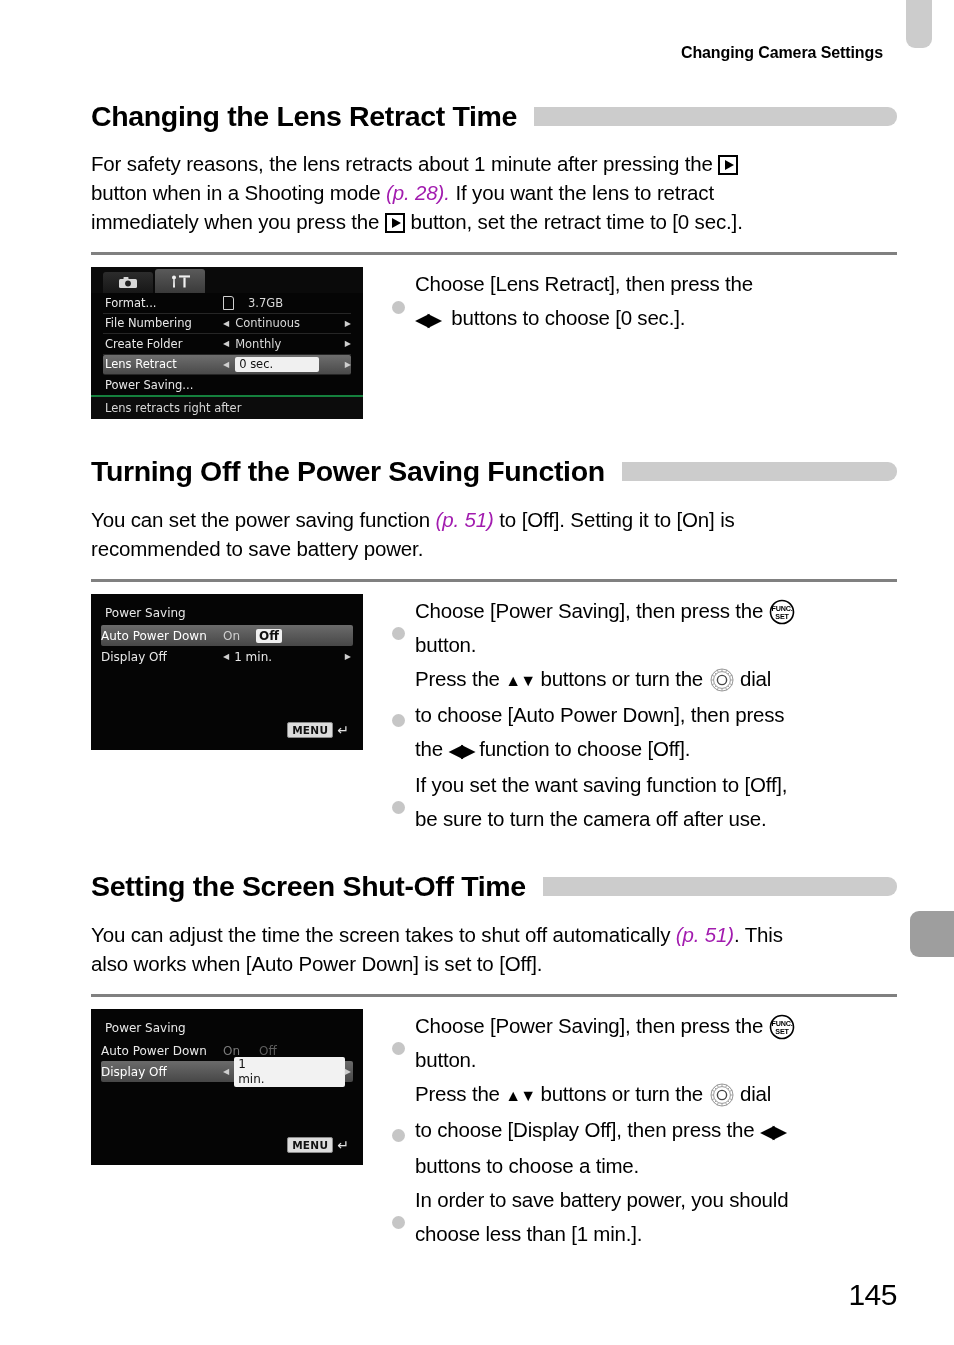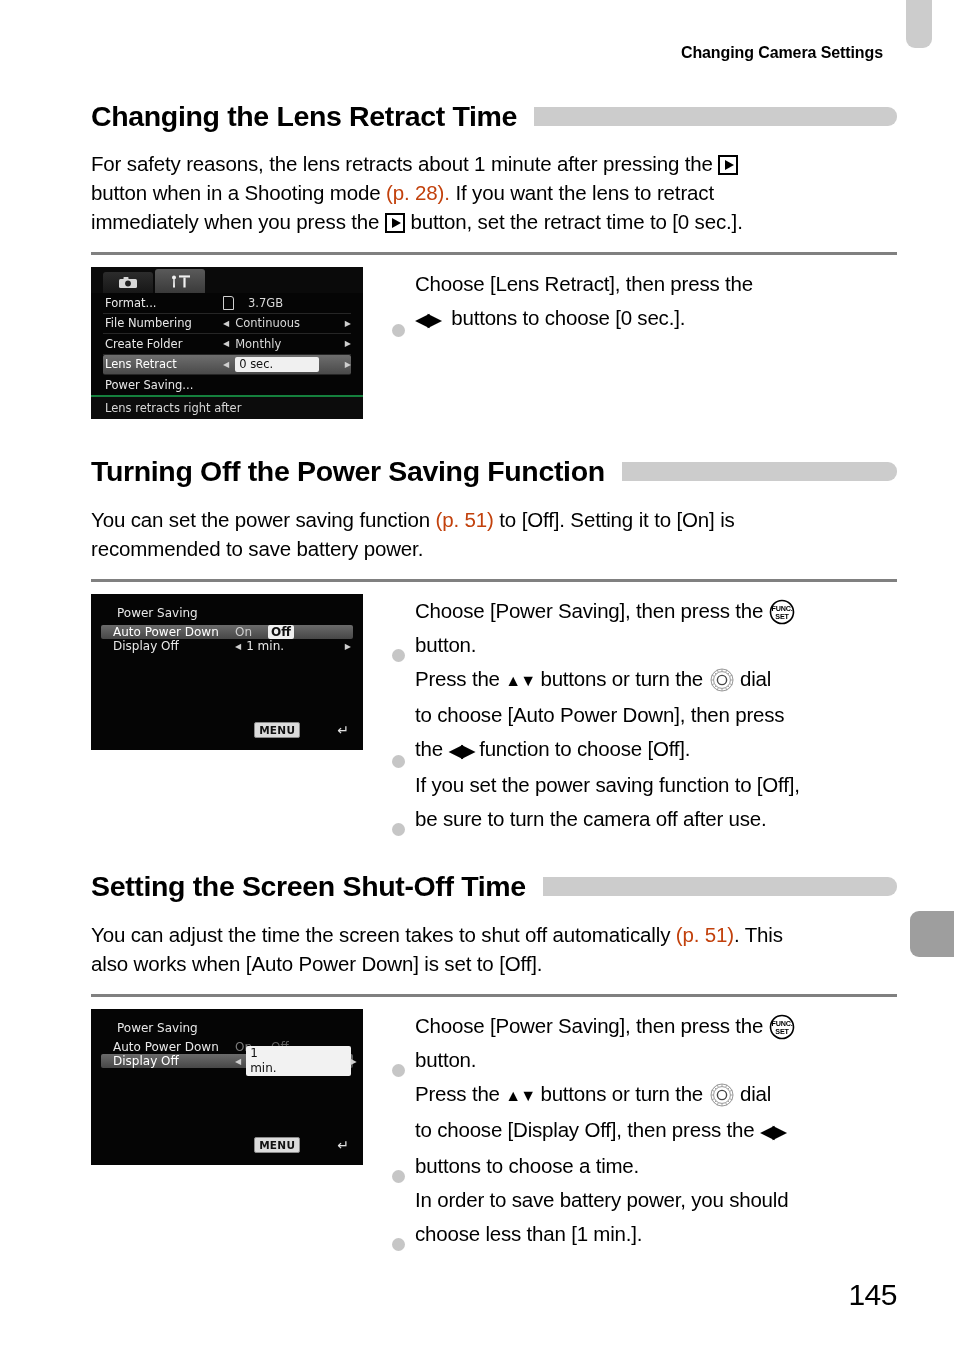--- a/index.html
+++ b/index.html
@@ -78,21 +78,21 @@
     background: #cccccc;
     border-radius: 0 9px 9px 0;
   }
 
   
   .para {
     font-size: 20.5px;
     line-height: 29px;
     letter-spacing: -0.15px;
   }
-  .pref { color: #c2410c; }
+  .pref { color: #a21caf; font-style: italic; }
 
   
   .rule {
     height: 3px;
     background: #808080;
     width: 100%;
   }
 
   
   .step-block {
@@ -102,21 +102,21 @@
   .shot-col {
     width: 276px;
     flex: 0 0 276px;
   }
   .bullet-col {
     flex: 1 1 auto;
     padding-left: 25px;
   }
   .bullet {
     display: flex;
-    align-items: flex-end;
+    align-items: center;
     font-size: 20.5px;
     line-height: 34px;
     letter-spacing: -0.2px;
   }
   .bullet-dot {
     flex: 0 0 auto;
     width: 13px;
     height: 13px;
     border-radius: 50%;
     background: #c6c6c6;
@@ -232,28 +232,27 @@
     border-radius: 0 3px 0 0;
     margin-right: 14px;
     vertical-align: -2px;
   }
 
   
   .ps-title {
     font-size: 12px;
     padding: 12px 0 5px 14px;
     color: #e8e8e8;
-    margin-left: 12px;
   }
   .ps-rows { padding: 0 10px; }
   .ps-row {
     display: flex; align-items: center;
-    height: 14px;
+    height: 21px;
     font-size: 12px;
-    padding-left: 12px;
+    padding-left: 0;
   }
   .ps-row.sel {
     background: linear-gradient(#6b6b6b,#474747);
     color: #ffffff;
     border-radius: 2px;
   }
   .ps-row .pslabel { flex: 0 0 122px; }
   .ps-row .psval { flex: 1 1 auto; display: flex; align-items: center; }
   .onoff-on { margin-right: 16px; color: #cfcfcf; }
   .onoff-on.dim { color: #7a7a7a; }
@@ -268,21 +267,21 @@
   .psval .arrow-r { margin-left: auto; margin-right: 2px; }
   .psvalbox {
     background: #f2f2f2; color: #111;
     border-radius: 2px;
     padding: 0 74px 0 4px;
     line-height: 15px;
   }
   .menu-badge {
     position: absolute;
     right: 14px; bottom: 12px;
-    display: flex; align-items: center; gap: 33px;
+    display: flex; align-items: center;
   }
   .menu-badge .mb {
     background: #dcdcdc; color: #111;
     font-size: 10.5px; font-weight: bold;
     padding: 1px 4px; border-radius: 2px;
     letter-spacing: 0.3px;
     border: 1px solid #8a8a8a;
   }
   .menu-badge .ret {
     color: #e0e0e0; font-size: 14px; margin-left: 4px; line-height: 1;
@@ -480,21 +479,21 @@
           <span>dial</span><br>
           <span>to choose [Auto Power Down], then press</span><br>
           <span>the</span>
           <span class="ic ic-lr">◀▶</span>
           <span>function to choose [Off].</span>
         </span>
       </div>
       <div class="bullet">
         <span class="bullet-dot"></span>
         <span class="bullet-text">
-          <span>If you set the power saving function to [Off],</span><br>
+          <span>If you set the want saving function to [Off],</span><br>
           <span>be sure to turn the camera off after use.</span>
         </span>
       </div>
     </div>
   </div>
 
   <div style="height:29px"></div>
   <div class="section-head">
     <h2>Setting the Screen Shut-Off Time</h2>
     <div class="head-bar"></div>

